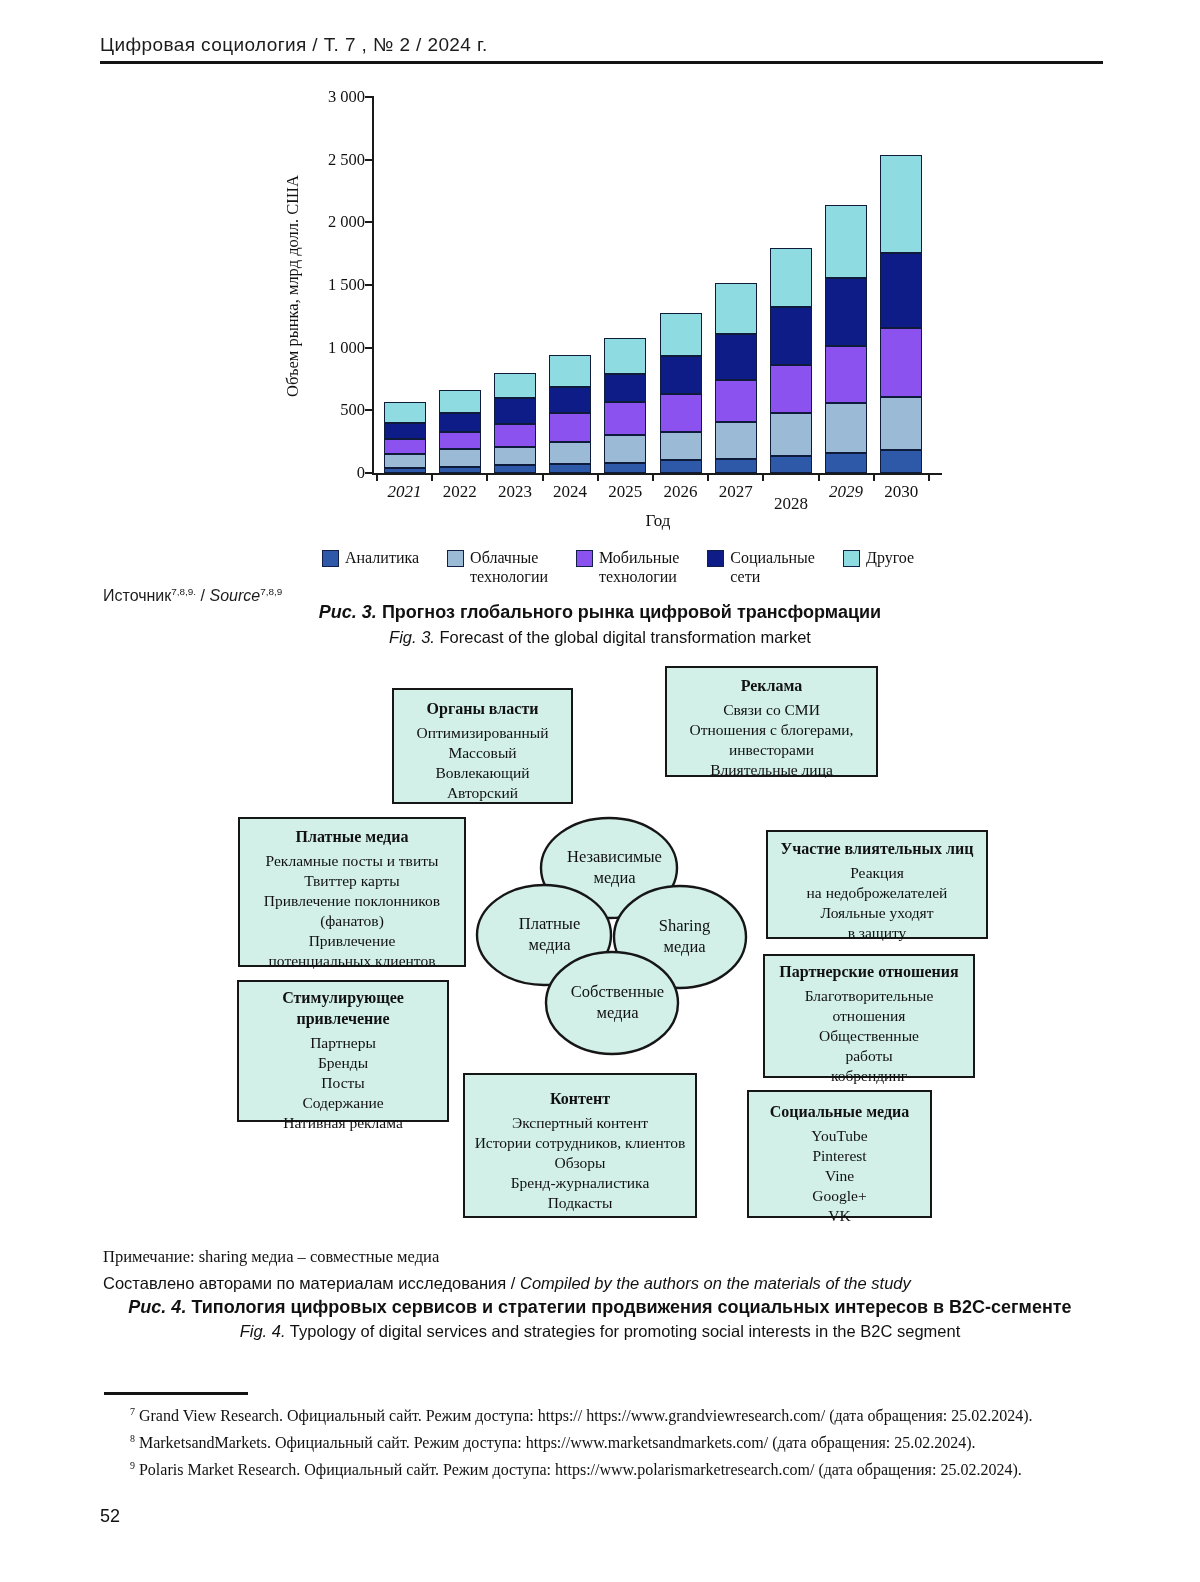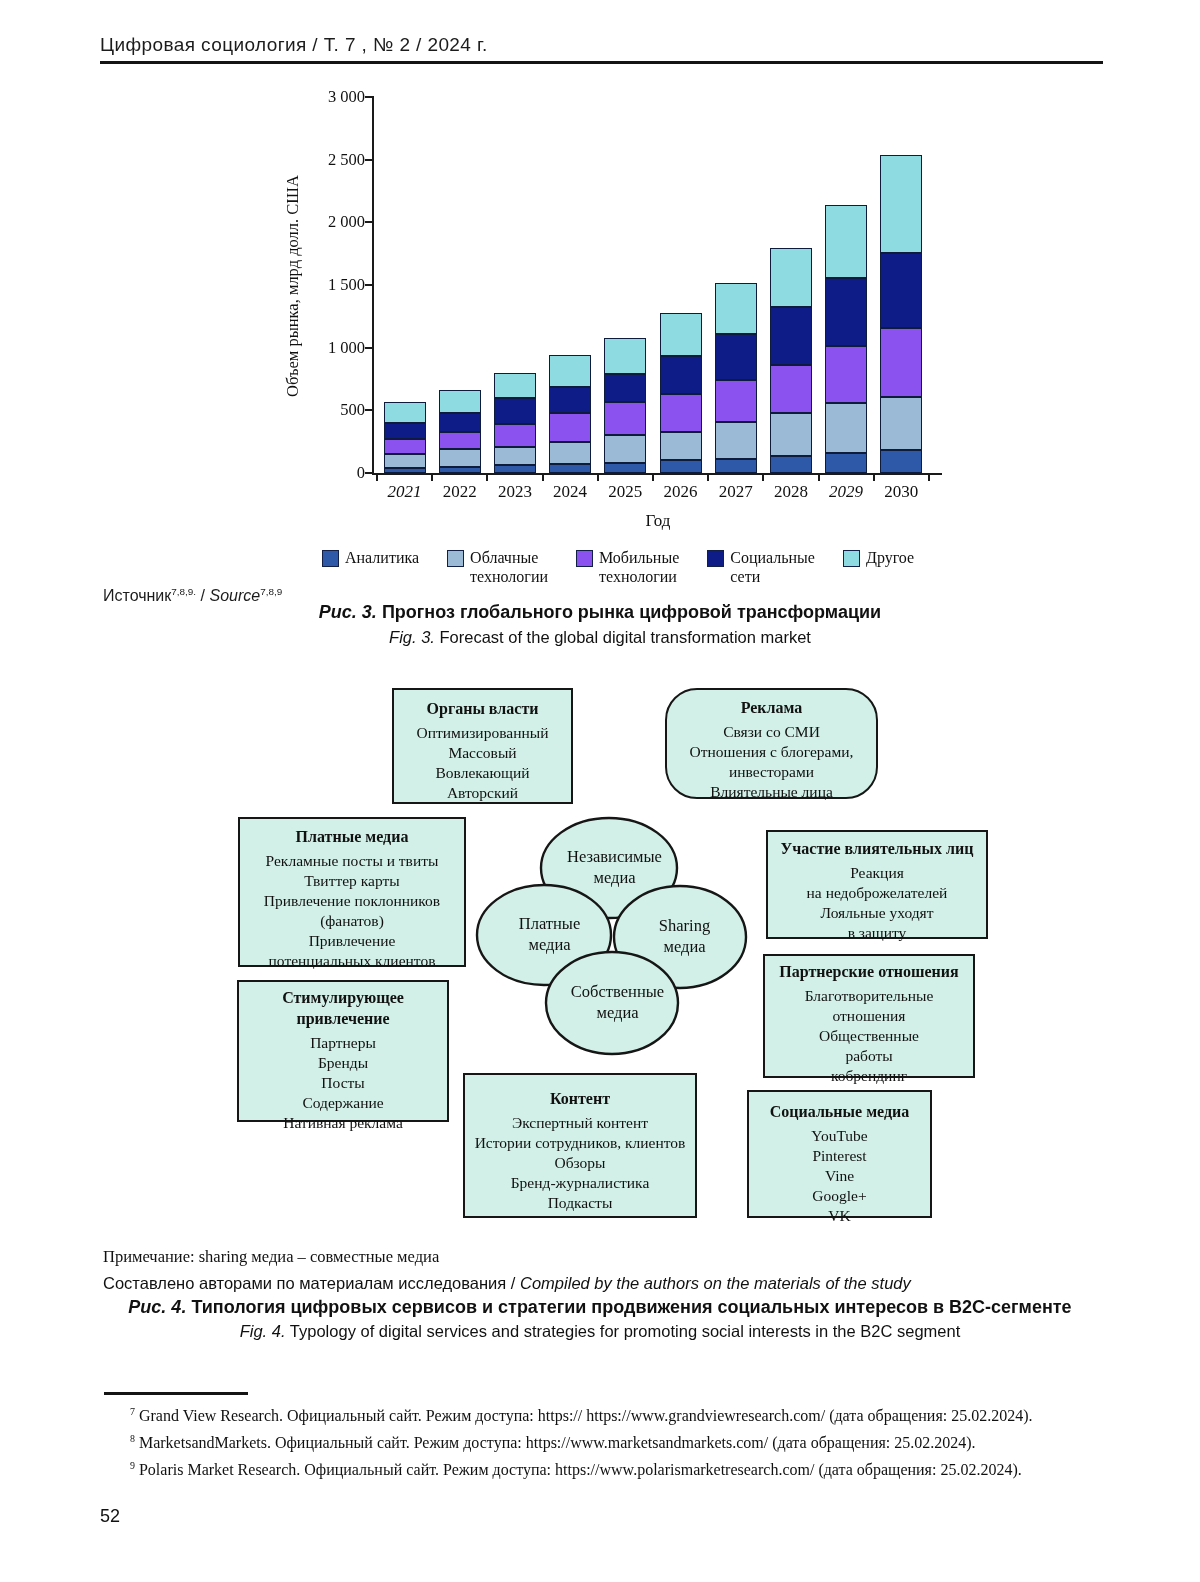--- a/index.html
+++ b/index.html
@@ -43,21 +43,21 @@
   .fig4-en { top:1322px; font-size:16.5px; }
   .cap .prefix { font-style:italic; }
   sup { font-size:.62em; }
 
   
   .dbox { position:absolute; box-sizing:border-box; background:#d2f0e8; border:2px solid #161616;
           text-align:center; font-family:"Liberation Serif","DejaVu Serif",serif; }
   .dbox .t { font-weight:bold; font-size:16px; line-height:1.3; white-space:pre-line; margin-bottom:3px; }
   .dbox .b { font-size:15.5px; line-height:1.29; white-space:pre-line; }
   #box-authorities { left:392px; top:688px; width:181px; height:116px; padding-top:9px; }
-  #box-advertising { left:665px; top:688px; width:213px; height:111px; padding-top:8px;border-radius:32px; }
+  #box-advertising { left:665px; top:666px; width:213px; height:111px; padding-top:8px; }
   #box-paid        { left:238px; top:817px; width:228px; height:150px; padding-top:8px; }
   #box-influencers { left:766px; top:830px; width:222px; height:109px; padding-top:7px; }
   #box-partnership { left:763px; top:954px; width:212px; height:124px; padding-top:6px; }
   #box-stimulating { left:237px; top:980px; width:212px; height:142px; padding-top:6px; }
   #box-content     { left:463px; top:1073px; width:234px; height:145px; padding-top:14px; }
   #box-social      { left:747px; top:1090px; width:185px; height:128px; padding-top:10px; }
   .ellipse-svg { position:absolute; left:440px; top:800px; }
   .ellipse-svg ellipse { fill:#d2f0e8; stroke:#161616; stroke-width:2.4; }
   .ellipse-label { position:absolute; width:141px; height:52px; display:flex; align-items:center; justify-content:center;
                    text-align:center; font-family:"Liberation Serif","DejaVu Serif",serif; font-size:16.5px;
@@ -168,21 +168,21 @@
         <div class="seg" style="bottom: 139.12px; height: 50.76px; background: rgb(142, 220, 226);"></div>
       </div>
       <div class="x-label" style="left: 326.7px;">2027</div>
       <div class="bar" style="left: 395.9px; width: 42px;">
         <div class="seg" style="bottom: 0px; height: 16.92px; background: rgb(46, 89, 168);"></div>
         <div class="seg" style="bottom: 16.92px; height: 42.6133px; background: rgb(155, 186, 214);"></div>
         <div class="seg" style="bottom: 59.5333px; height: 48.2533px; background: rgb(140, 82, 239);"></div>
         <div class="seg" style="bottom: 107.787px; height: 58.28px; background: rgb(13, 28, 135);"></div>
         <div class="seg" style="bottom: 166.067px; height: 58.9067px; background: rgb(142, 220, 226);"></div>
       </div>
-      <div class="x-label" style="left: 381.9px;">2028</div>
+      <div class="x-label" style="left: 381.9px; margin-top: 12px;">2028</div>
       <div class="bar" style="left: 451.1px; width: 42px;">
         <div class="seg" style="bottom: 0px; height: 20.0533px; background: rgb(46, 89, 168);"></div>
         <div class="seg" style="bottom: 20.0533px; height: 49.5067px; background: rgb(155, 186, 214);"></div>
         <div class="seg" style="bottom: 69.56px; height: 57.0267px; background: rgb(140, 82, 239);"></div>
         <div class="seg" style="bottom: 126.587px; height: 68.3067px; background: rgb(13, 28, 135);"></div>
         <div class="seg" style="bottom: 194.893px; height: 73.32px; background: rgb(142, 220, 226);"></div>
       </div>
       <div class="x-label" style="left: 437.1px; font-style: italic;">2029</div>
       <div class="bar" style="left: 506.3px; width: 42px;">
         <div class="seg" style="bottom: 0px; height: 22.56px; background: rgb(46, 89, 168);"></div>

